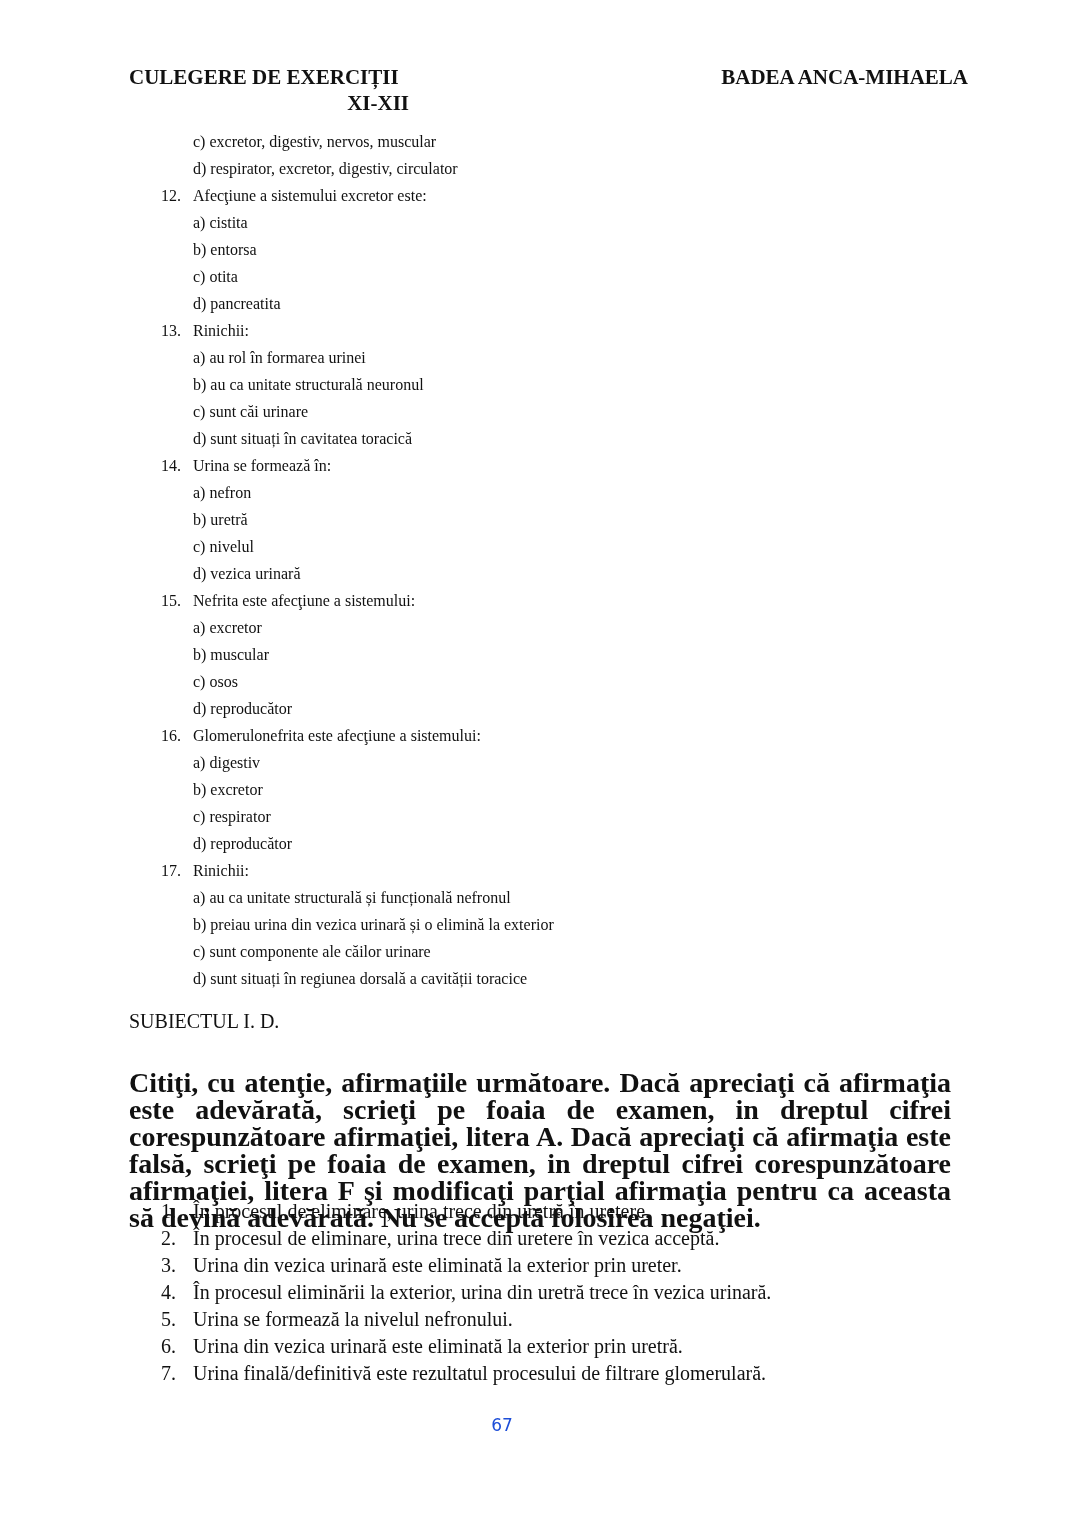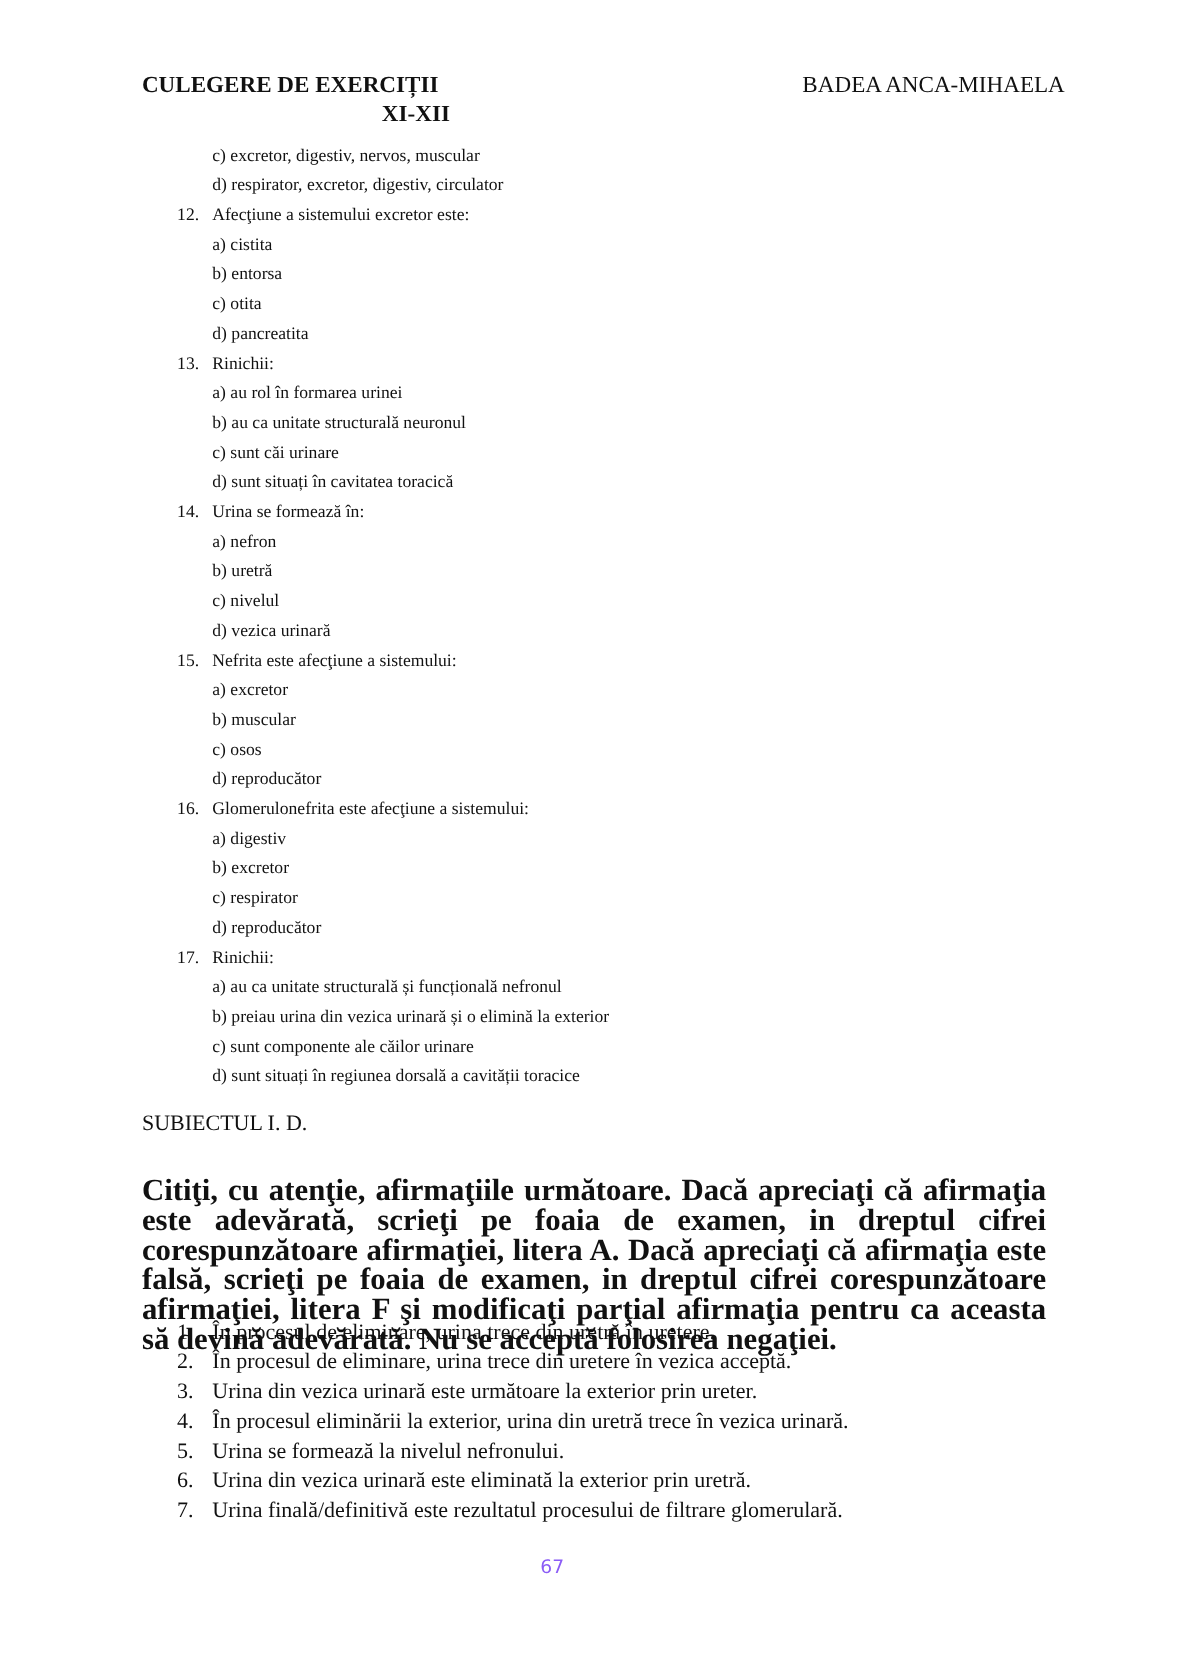--- a/index.html
+++ b/index.html
@@ -31,21 +31,21 @@
       line-height: 26px;
       text-align: center;
       width: 280px;
     }
     .header-left .l1 { display: block; text-align: left; }
     .header-left .l2 { display: block; text-align: right; padding-left: 108px; }
     .header-right {
       position: absolute;
       right: 131px;
       top: 64px;
-      font-weight: normal;
+      font-weight: bold;
       font-size: 21px;
       line-height: 26px;
     }
     .line {
       position: absolute;
       white-space: nowrap;
       line-height: 27px;
       height: 27px;
     }
     .q-num {
@@ -96,21 +96,21 @@
       left: 193px;
     }
     .page-number {
       position: absolute;
       left: 0;
       width: 1004px;
       top: 1415px;
       text-align: center;
       font-family: "DejaVu Sans", sans-serif;
       font-size: 17px;
-      color: #8b5cf6;
+      color: #1d4ed8;
     }
   </style>
 </head>
 <body>
 
 <div class="page">
 
   <div class="header-left">
     <span class="l1">CULEGERE DE EXERCIȚII</span>
     <span class="l2">XI-XII</span>
@@ -180,21 +180,21 @@
   <div class="statement" style="top:1198px; left:0; width:1080px;">
     <span class="num">1.</span>
     <span class="txt">În procesul de eliminare, urina trece din uretră în uretere.</span>
   </div>
   <div class="statement" style="top:1225px; left:0; width:1080px;">
     <span class="num">2.</span>
     <span class="txt">În procesul de eliminare, urina trece din uretere în vezica acceptă.</span>
   </div>
   <div class="statement" style="top:1252px; left:0; width:1080px;">
     <span class="num">3.</span>
-    <span class="txt">Urina din vezica urinară este următoare la exterior prin ureter.</span>
+    <span class="txt">Urina din vezica urinară este eliminată la exterior prin ureter.</span>
   </div>
   <div class="statement" style="top:1279px; left:0; width:1080px;">
     <span class="num">4.</span>
     <span class="txt">În procesul eliminării la exterior, urina din uretră trece în vezica urinară.</span>
   </div>
   <div class="statement" style="top:1306px; left:0; width:1080px;">
     <span class="num">5.</span>
     <span class="txt">Urina se formează la nivelul nefronului.</span>
   </div>
   <div class="statement" style="top:1333px; left:0; width:1080px;">

